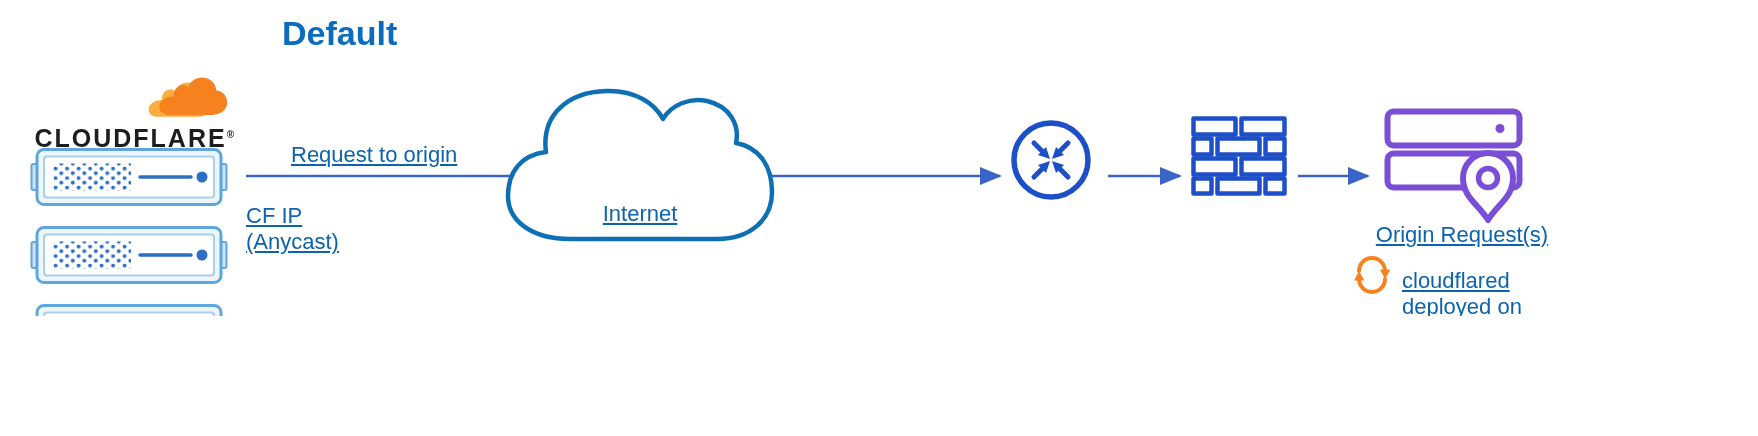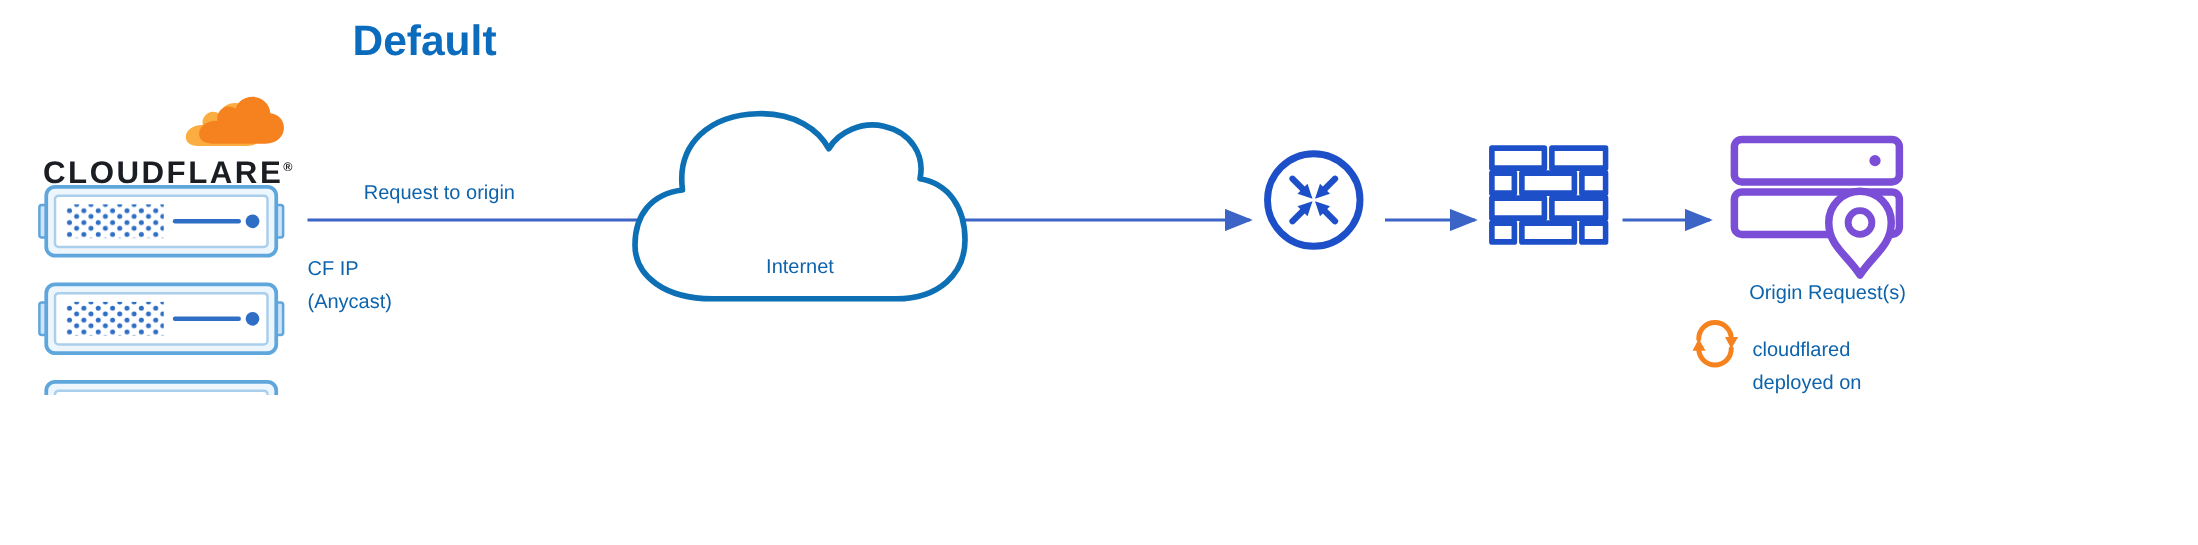--- a/index.html
+++ b/index.html
@@ -6,21 +6,21 @@
   html,body { background:#ffffff; }
   :root {
     --title:#0b6bbd; --text:#0d63ac; --arrow:#3c63c6; --icon-blue:#1d4fc9;
     --cloud-stroke:#0d6fb4; --server-border:#5fa6dd; --server-detail:#2e6ec4;
     --purple:#7a4ed6; --orange:#f6821f; --logo-text-color:#1a1d21;
   }
   .canvas { position:relative; width:1758px; height:316px; background:#fff;
             font-family:"Liberation Sans", sans-serif; overflow:hidden; }
   .abs { position:absolute; }
   .title { position:absolute; left:282px; top:14px; font-size:34px; font-weight:700; color:var(--title); }
-  .label { color:var(--text); font-size:16px; line-height:26px; }
+  .label { color:var(--text); font-size:22px; line-height:26px;text-decoration:underline; }
   .preline { white-space:pre-line; }
   .center { text-align:center; }
   .logo-text { color:var(--logo-text-color); font-size:25px; font-weight:700;
                letter-spacing:2px; text-align:center; }
   .logo-text sup { font-size:10px; vertical-align:super; letter-spacing:0; }
 
   
   .wire { stroke:var(--arrow); stroke-width:2.5px; }
   .marker-head { fill:var(--arrow); }
   .cloud-shape { fill:#ffffff; stroke:var(--cloud-stroke); stroke-width:4.5px; stroke-linejoin:round; }

